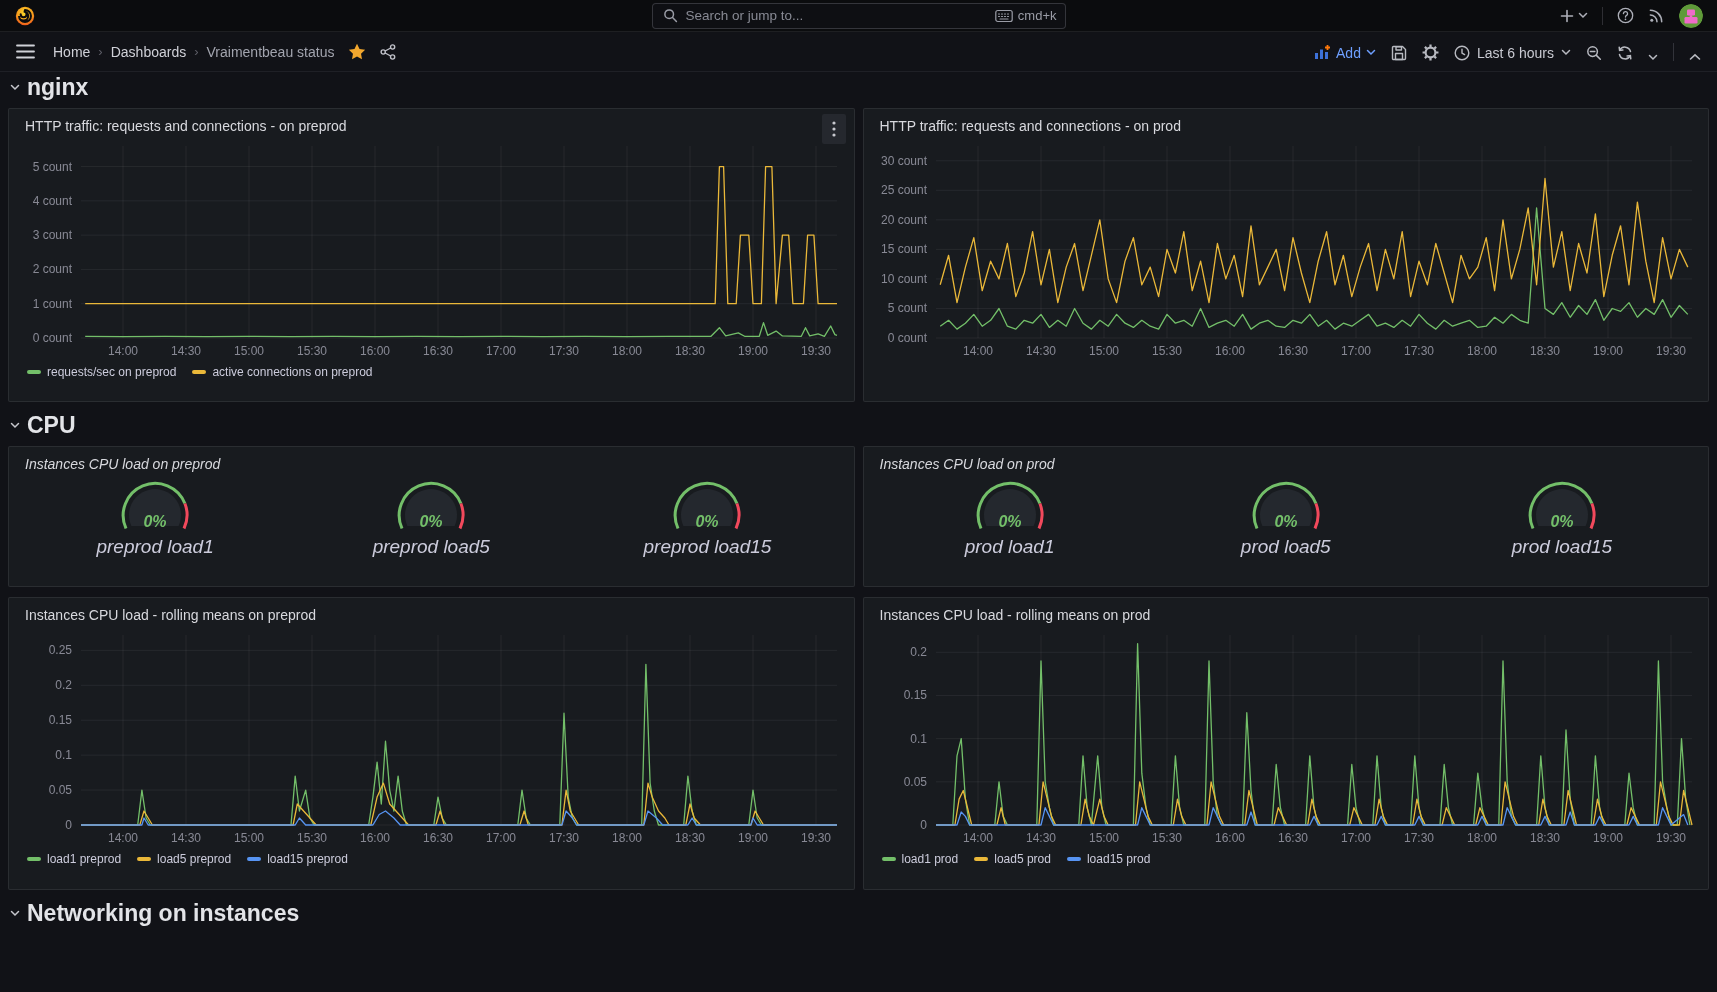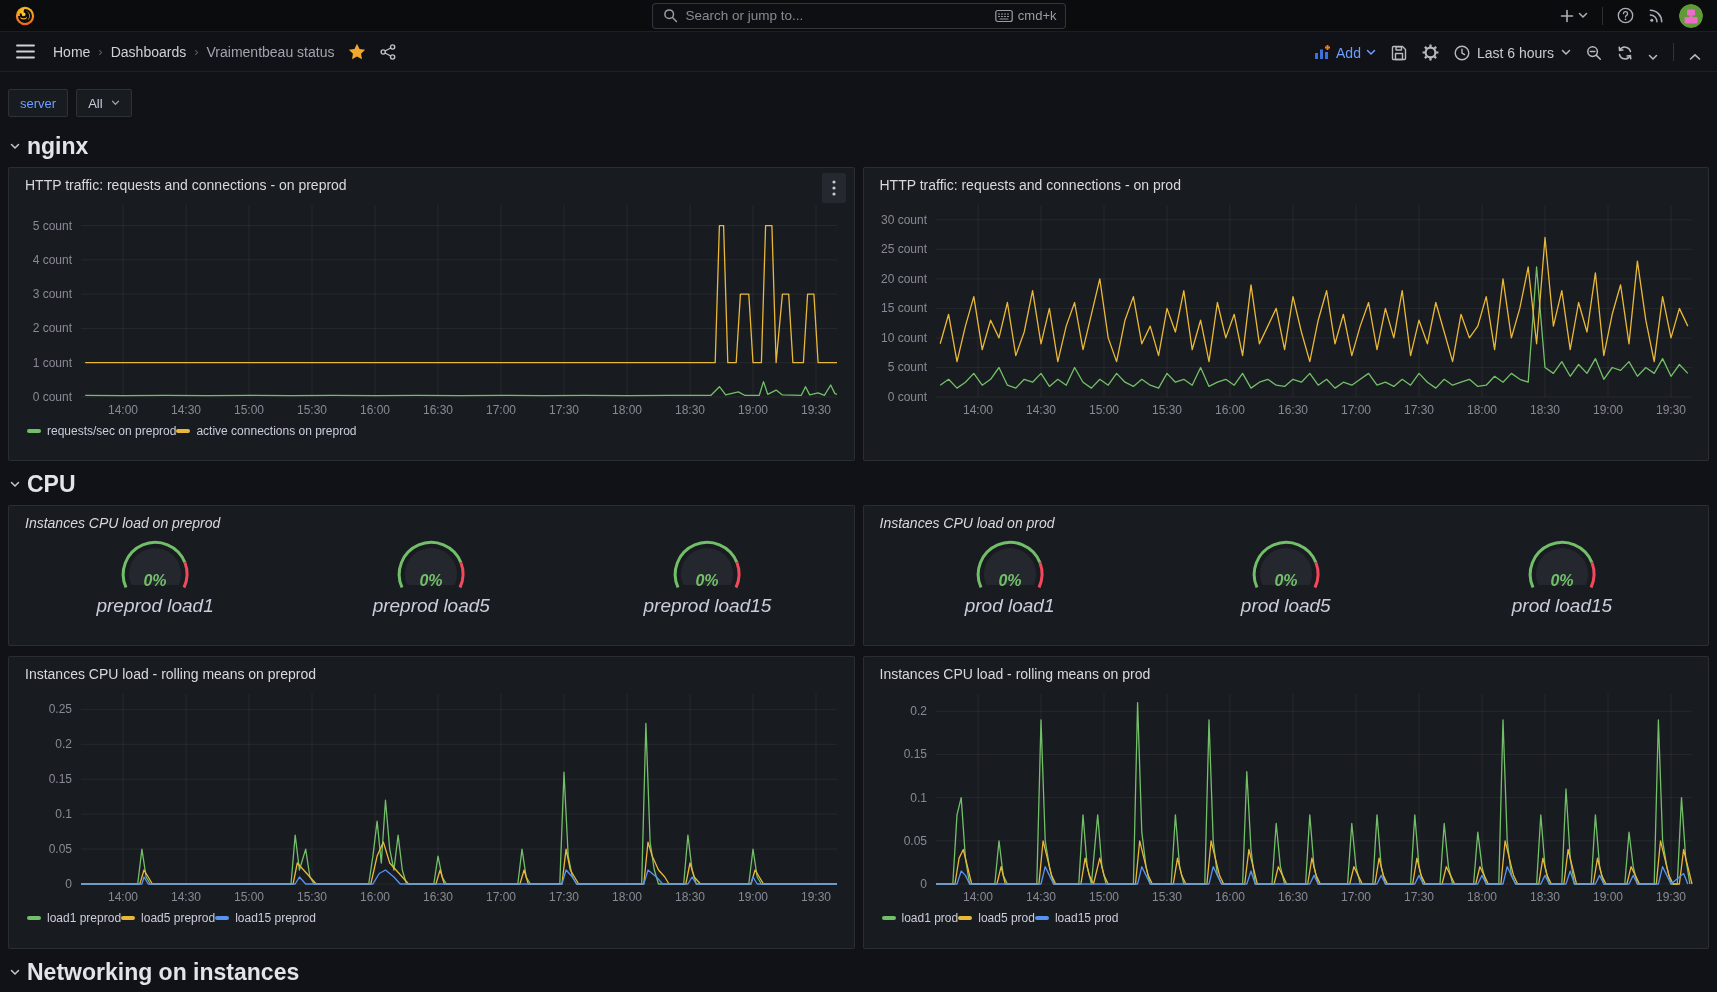--- a/index.html
+++ b/index.html
@@ -44,21 +44,21 @@
   .chip.val { color:#ccccdc; gap:8px; }
   .row-header { display:flex; align-items:center; gap:7px; margin:2px 0 8px 2px; height:26px;
     color:#e3e4e8; font-size:23px; font-weight:700; cursor:pointer; }
   .grid2 { display:grid; grid-template-columns:1fr 1fr; gap:8px; margin-bottom:10px; }
   .panel { position:relative; background:#181b1f; border:1px solid rgba(204,204,220,0.10);
     border-radius:2px; padding:6px 8px 4px 8px; }
   .panel-title { font-size:14px; font-weight:500; color:#d8d9de; padding:3px 0 2px 8px; cursor:pointer; }
   .panel.charts1 { height:294px; } .panel.charts3 { height:293px; } .panel.gaugesP { height:141px;font-style:italic; }
   .kebab { position:absolute; top:5px; right:8px; width:24px; height:30px; border-radius:2px;
     background:#25282e; display:flex; align-items:center; justify-content:center; }
-  .legend { display:flex; padding:3px 0 0 10px; font-size:12px; color:#ccccdc; }
+  .legend { display:flex; gap:16px; padding:3px 0 0 10px; font-size:12px; color:#ccccdc; }
   .legend-item { display:flex; align-items:center; gap:6px; cursor:pointer; }
   .legend-swatch { width:14px; height:4px; border-radius:2px; }
   .gauges { display:flex; }
   .gauge { flex:1; display:flex; flex-direction:column; align-items:center; padding-top:4px; }
   .gauge-label { font-size:19px; color:#ccccdc; margin-top:2px; }
 </style>
 </head>
 <body>
 
 <header class="topbar">
@@ -224,29 +224,20 @@
     <button>
       <svg width="12" height="8" viewBox="0 0 12 8" fill="none" stroke="#b8bac1" stroke-width="1.6" stroke-linecap="round">
           <polyline points="1.5,6 6,1.8 10.5,6"></polyline>
         </svg>
     </button>
   </div>
 </nav>
 
 <main class="dash">
 
-  <div class="var-row">
-    <div class="chip lbl">server</div>
-    <div class="chip val">
-      <span>All</span>
-      <svg width="9" height="6" viewBox="0 0 10 7" fill="none" stroke="#9a9ca6" stroke-width="1.5" stroke-linecap="round">
-          <polyline points="1.5,1.5 5,5 8.5,1.5"></polyline>
-        </svg>
-    </div>
-  </div>
 
   <div class="row-header">
     <svg width="10" height="7" viewBox="0 0 10 7" fill="none" stroke="#c6c7cd" stroke-width="1.5" stroke-linecap="round">
         <polyline points="1.5,1.5 5,5 8.5,1.5"></polyline>
       </svg>
     <span>nginx</span>
   </div>
 
   <section class="grid2">
     <div class="panel charts1">

